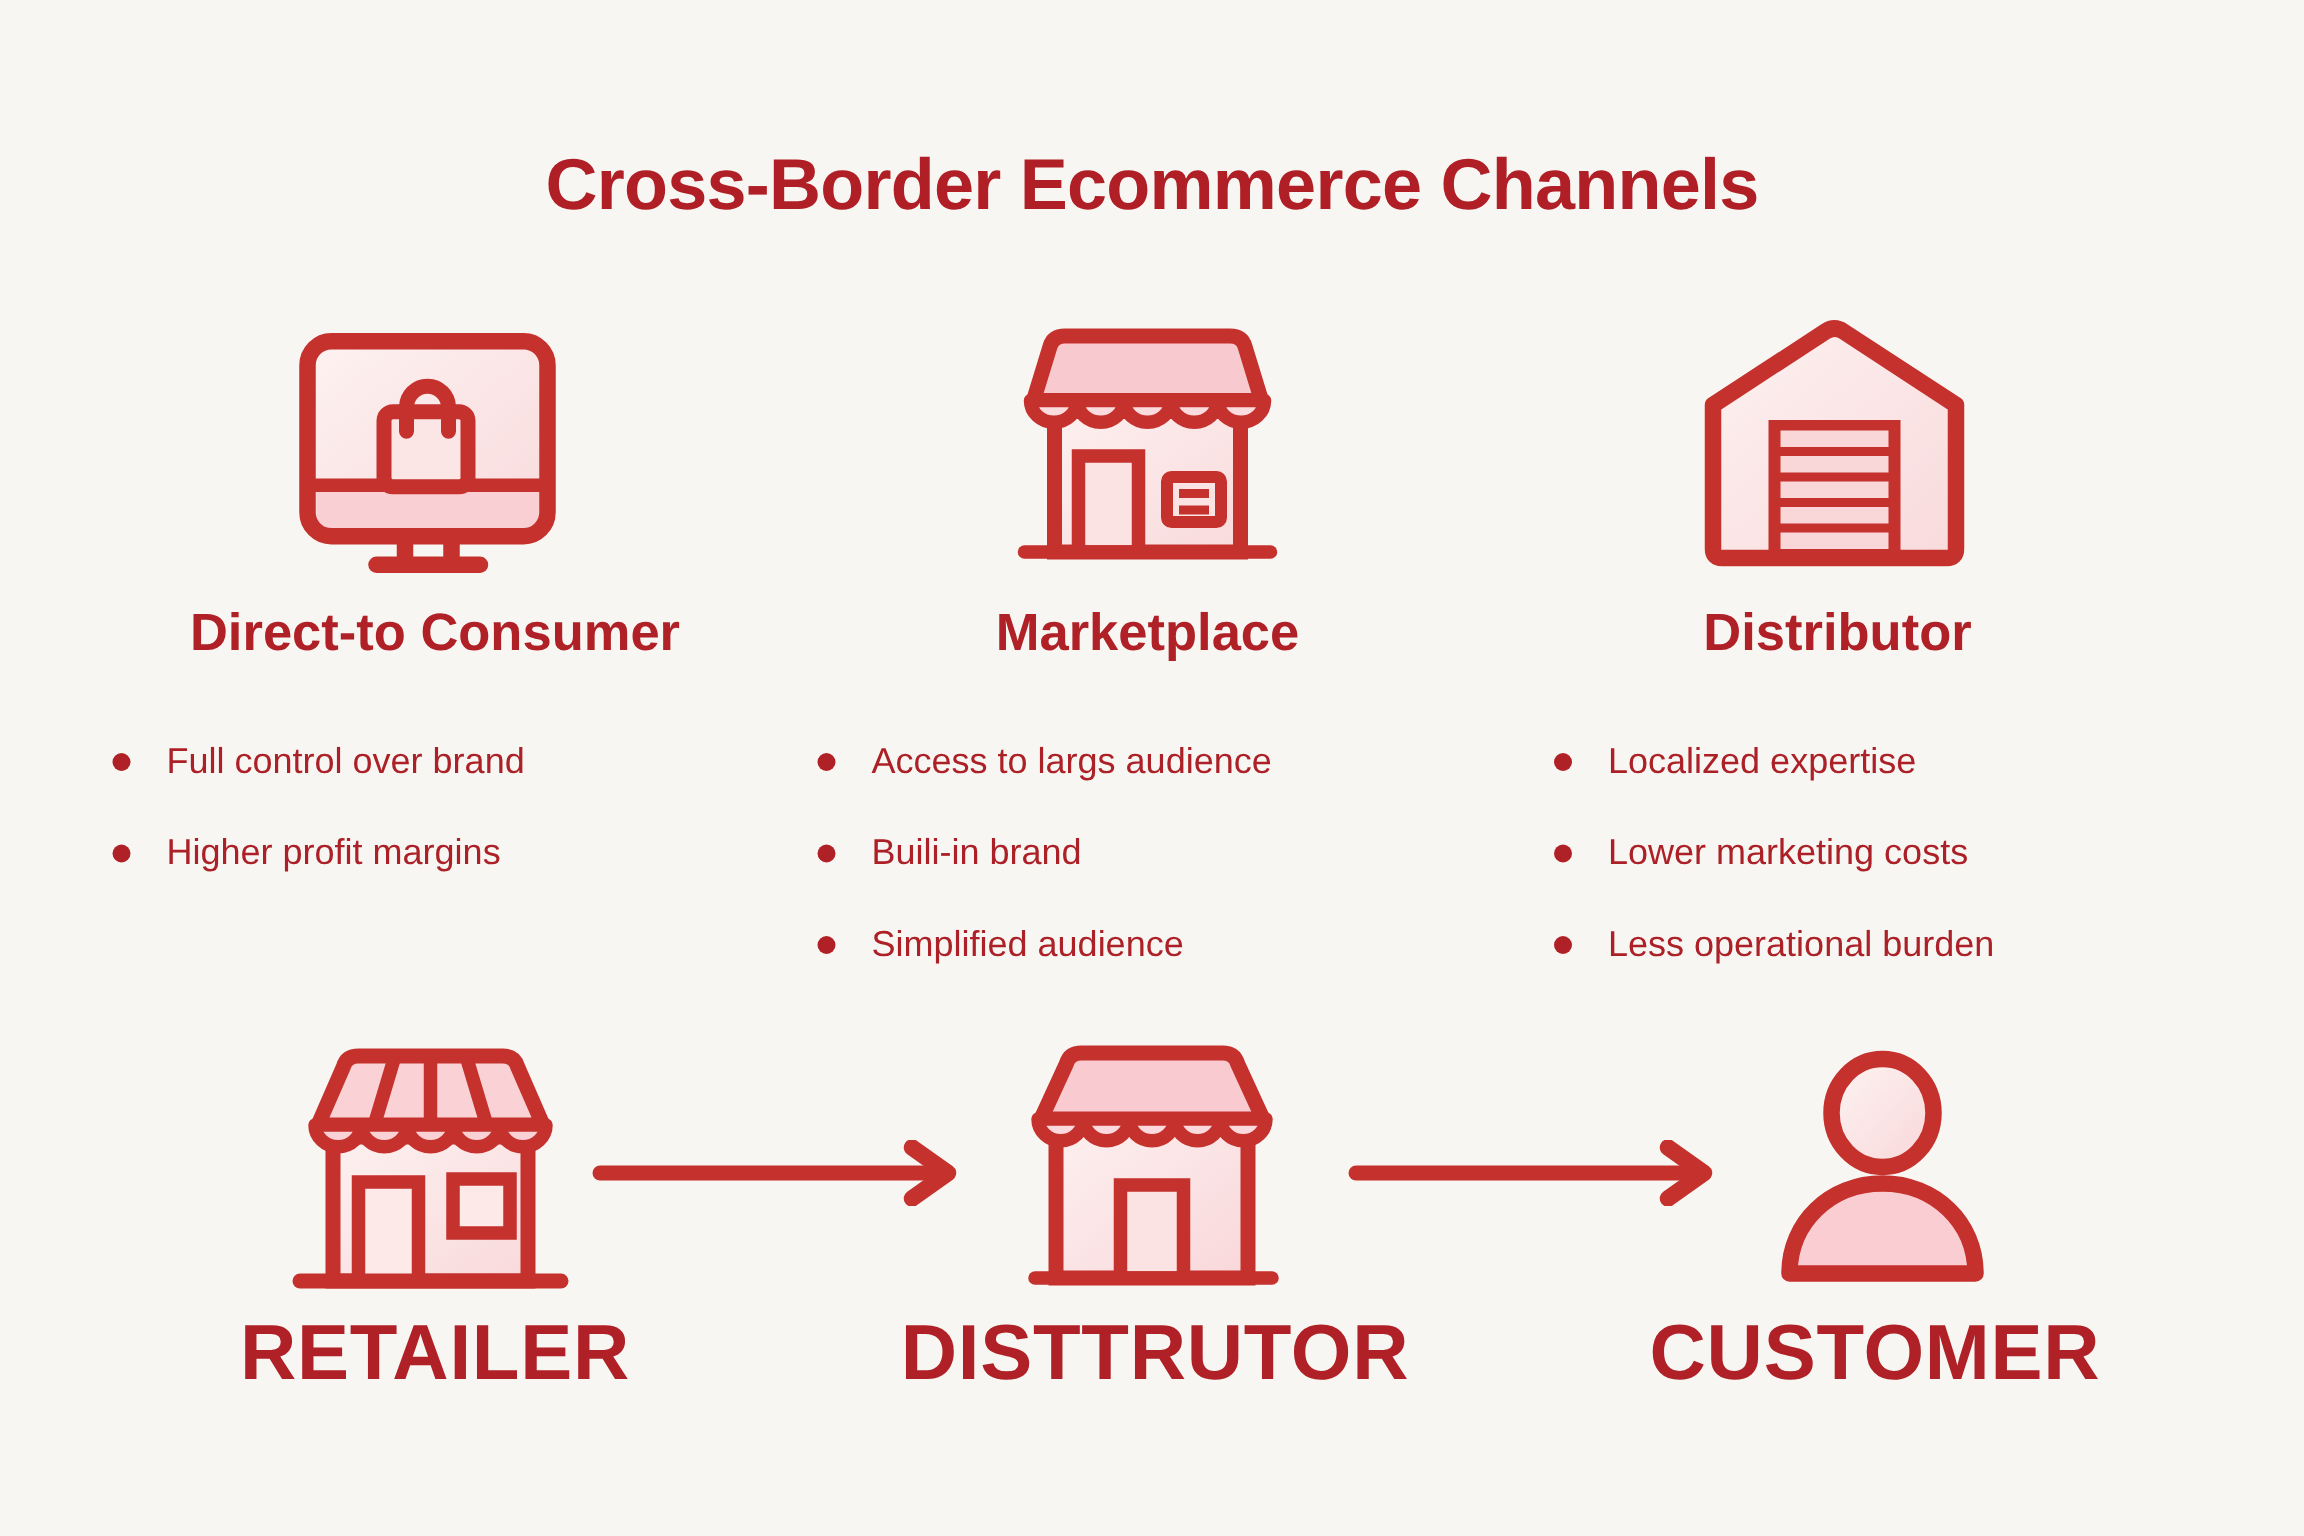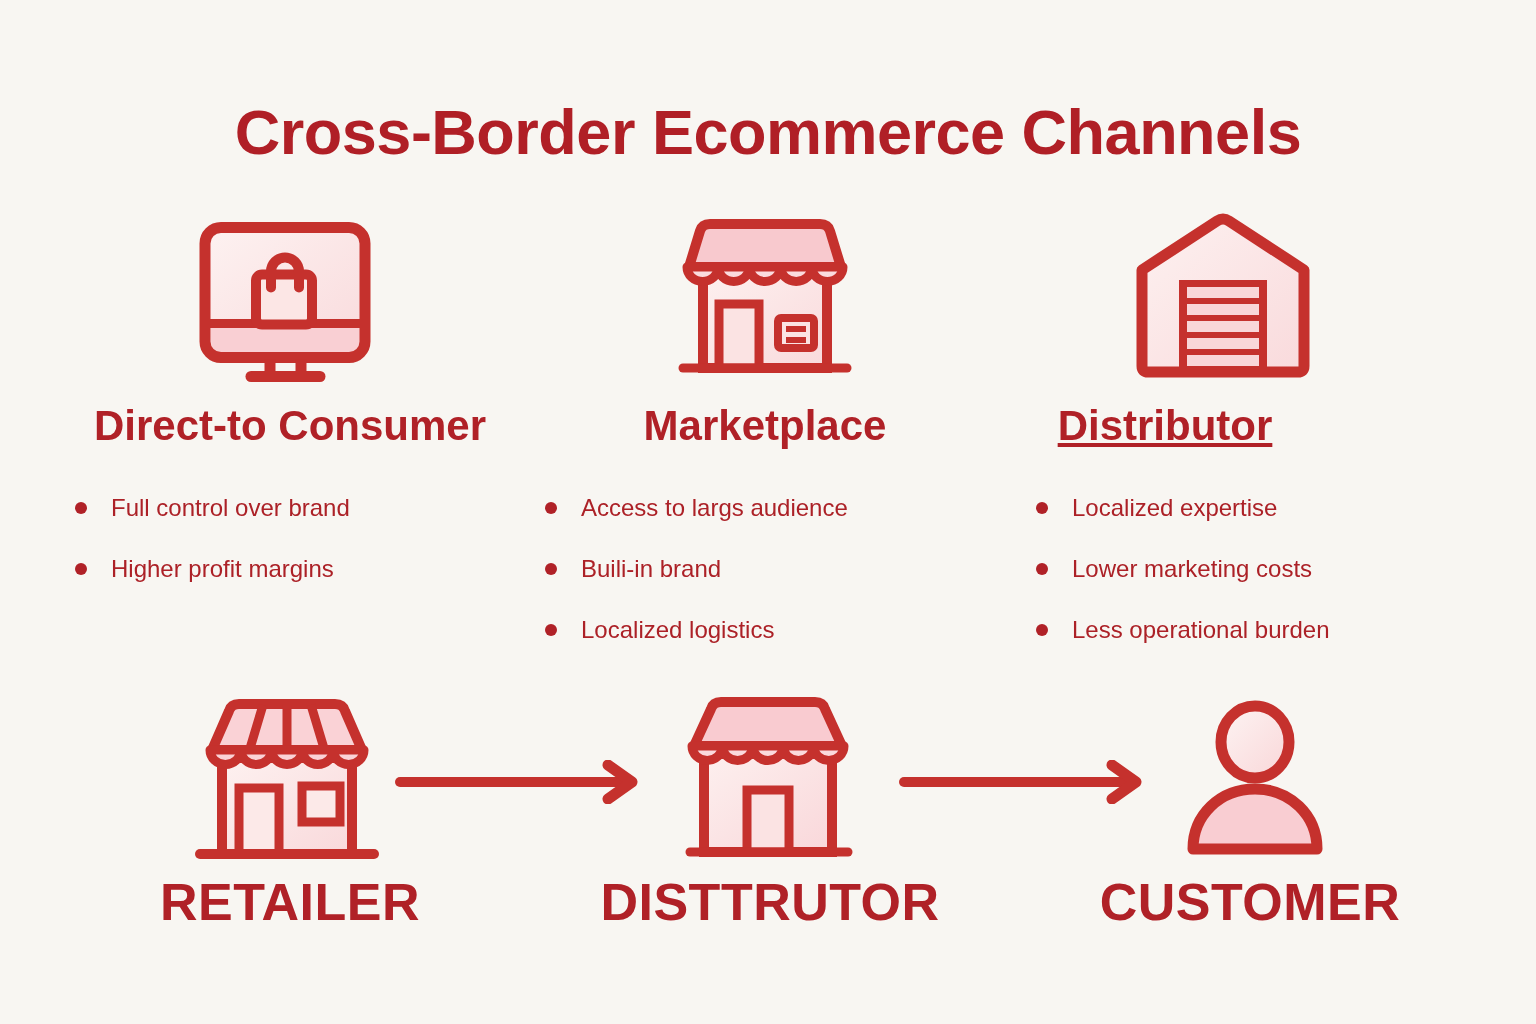--- a/index.html
+++ b/index.html
@@ -5,35 +5,35 @@
   html,body{margin:0;padding:0;}
   .poster{
     position:relative;
     width:1536px;height:1024px;
     background:#F8F6F2;
     font-family:"Liberation Sans", sans-serif;
     overflow:hidden;
   }
   .title{
     position:absolute;left:50%;top:96px;transform:translateX(-50%);
-    margin:0;font-size:63px;font-weight:bold;color:#B01F26;
+    margin:0;font-size:48px;font-weight:bold;color:#B01F26;
     letter-spacing:-0.5px;white-space:nowrap;text-align:center;
   }
   .icon{position:absolute;}
   .icon svg{display:block;width:100%;height:100%;}
   .icon-monitor{left:193px;top:218px;width:185px;height:168px;}
   .icon-storefront{left:676px;top:216px;width:178px;height:160px;}
   .icon-warehouse{left:1128px;top:210px;width:190px;height:170px;}
   .col-heading{
     position:absolute;top:402px;transform:translateX(-50%);
-    margin:0;font-size:42px;font-weight:bold;color:#B02127;white-space:nowrap;
+    margin:0;font-size:35px;font-weight:bold;color:#B02127;white-space:nowrap;
   }
   .h-1{left:290px;}
   .h-2{left:765px;}
-  .h-3{left:1165px;text-decoration:underline;}
+  .h-3{left:1225px;}
   .bullets{
     position:absolute;top:487px;margin:0;padding:0;list-style:none;
   }
   .b-1{left:75px;}
   .b-2{left:545px;}
   .b-3{left:1036px;}
   .bullets li{
     display:flex;align-items:flex-start;
     margin:0 0 20px 0;line-height:41px;
     font-size:24px;color:#AC2127;white-space:nowrap;
@@ -140,21 +140,21 @@
     <li>
         <span class="dot"></span>
         <span>Access to largs audience</span>
       </li>
     <li>
         <span class="dot"></span>
         <span>Buili-in brand</span>
       </li>
     <li>
         <span class="dot"></span>
-        <span>Localized logistics</span>
+        <span>Simplified audience</span>
       </li>
   </ul>
   <ul class="bullets b-3">
     <li>
         <span class="dot"></span>
         <span>Localized expertise</span>
       </li>
     <li>
         <span class="dot"></span>
         <span>Lower marketing costs</span>

